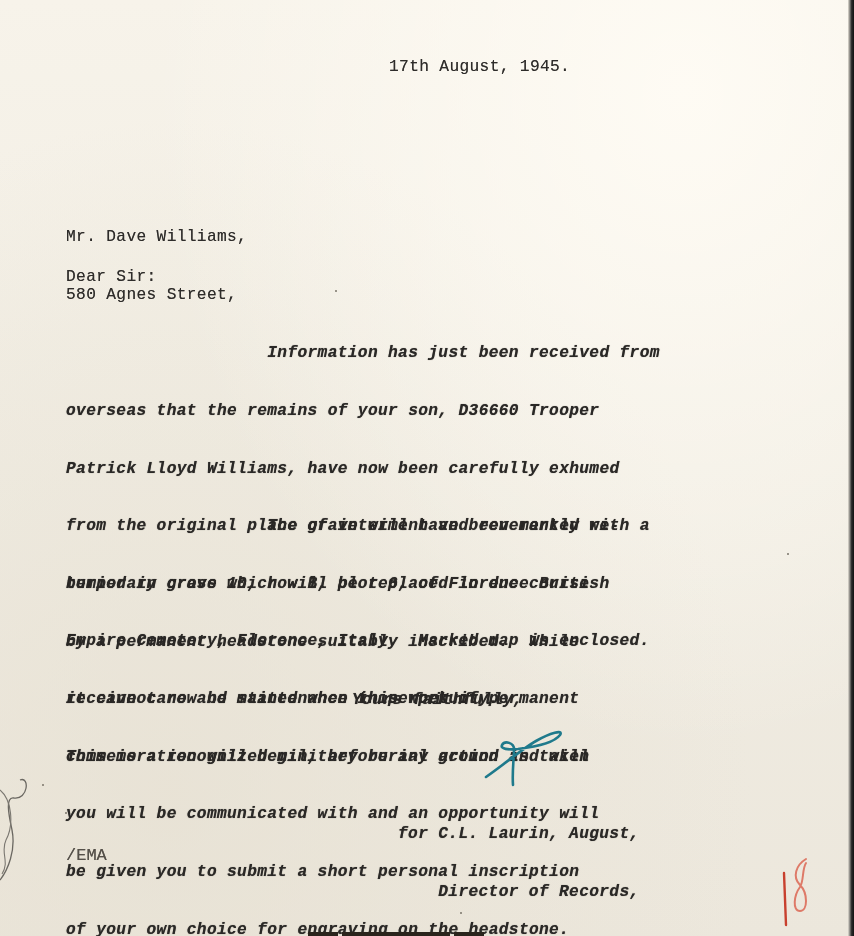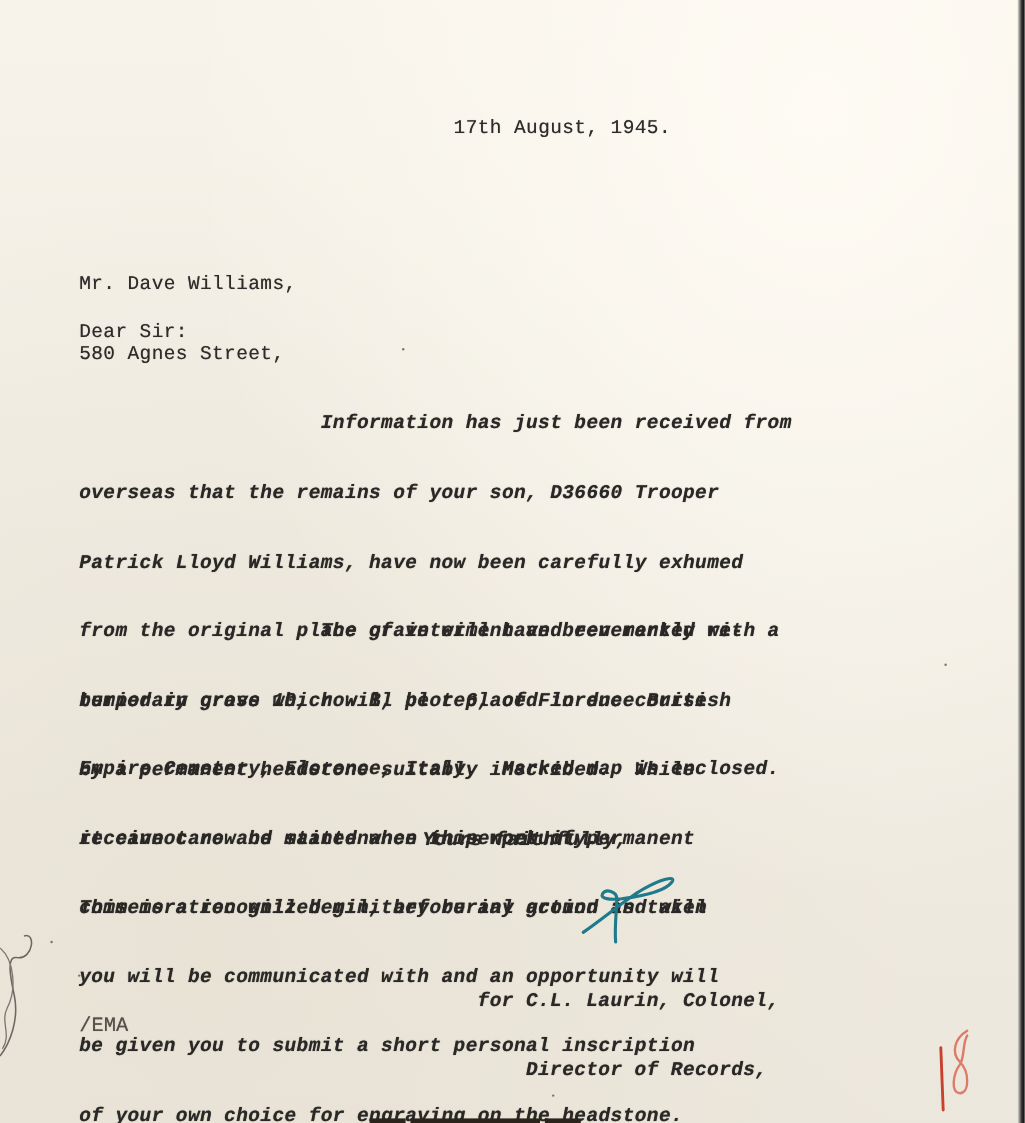--- a/index.html
+++ b/index.html
@@ -39,21 +39,21 @@
       letter-spacing: 0.35px;
       text-shadow: 0 0 0.6px rgba(40,38,35,0.6);
     }
     .bold {
       font-weight: bold;
       color: #2a2826;
       text-shadow: 0 0 0.8px rgba(30,28,25,0.7);
       font-style: italic;
     }
     .line { display: block; height: 19.2px; }
-    .date { left: 378px; top: 58px; margin-top: 40px; }
+    .date { left: 389px; top: 58px; }
     .address { left: 66px; top: 190px; }
     .salutation { left: 66px; top: 268px; }
     .para1 { left: 66px; top: 306px; }
     .para2 { left: 66px; top: 479px; }
     .closing { left: 352px; top: 691px; }
     .sig-block { left: 398px; top: 787px; }
     .initials {
       left: 66px; top: 846px;
       font-size: 17px;
       color: #555049;
@@ -124,21 +124,21 @@
     
   </div>
 
   <div class="typed bold closing">Yours faithfully,</div>
 
   <svg class="signature-svg" viewBox="0 0 90 70">
     <path d="M8 52 C 28 38, 44 24, 58 16 C 72 8, 86 4, 82 10 C 76 18, 56 22, 40 24 C 30 25, 22 24, 24 20 C 27 15, 36 18, 36 24 C 36 34, 34 46, 35 60" fill="none" stroke="#1f7a8c" stroke-width="2.6" stroke-linecap="round" stroke-linejoin="round"></path>
   </svg>
 
   <div class="typed bold sig-block">
-    <span class="line">for C.L. Laurin, Colonel,</span>
+    <span class="line">for C.L. Laurin, August,</span>
     <span class="line">    Director of Records,</span>
     
   </div>
 
   <div class="typed initials">/EMA</div>
 
   <svg class="margin-scribble-svg" viewBox="0 0 40 120">
     <path d="M20 10 C 30 6, 28 30, 14 28 C 4 26, 10 50, 12 60 C 16 80, 8 100, 0 110" fill="none" stroke="#6b6862" stroke-width="1.3"></path>
     <path d="M0 20 C 12 30, 14 55, 6 70 C 0 82, 10 92, 2 104" fill="none" stroke="#7a7770" stroke-width="1.1"></path>
   </svg>

